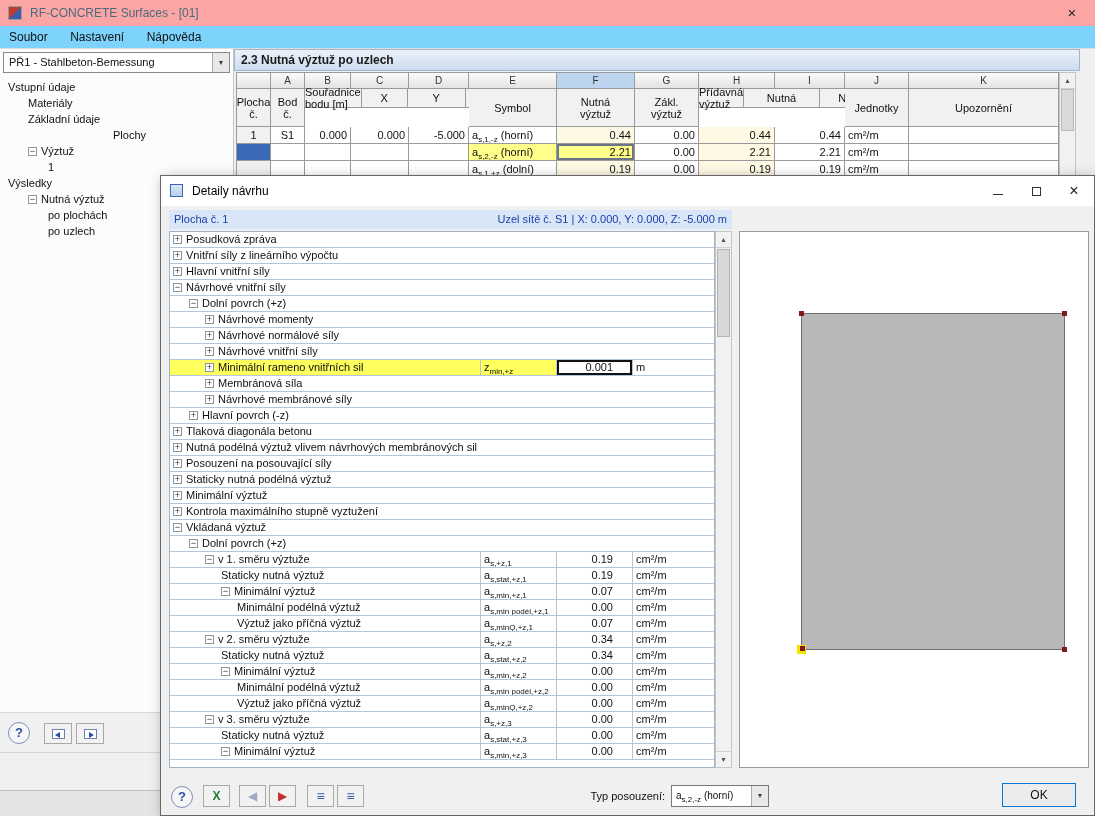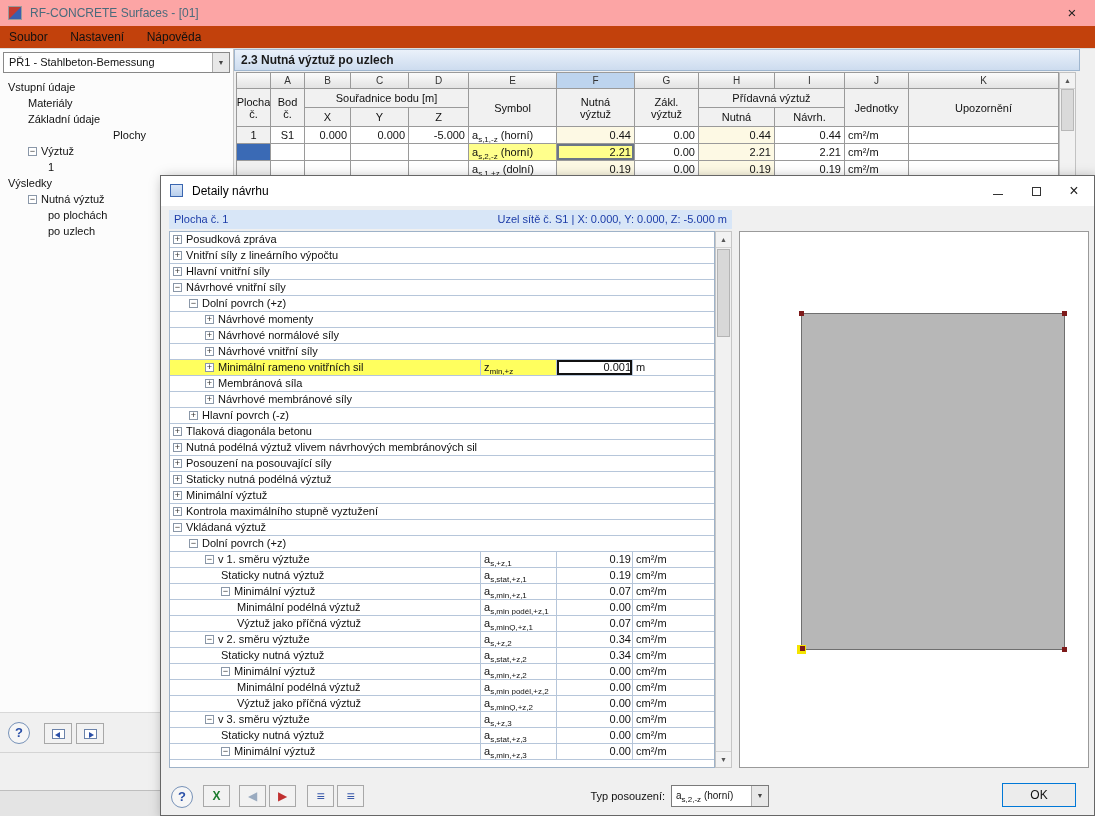--- a/index.html
+++ b/index.html
@@ -5,21 +5,21 @@
   *{box-sizing:border-box;margin:0;padding:0;}
   html,body{width:1095px;height:816px;}
   body{position:relative;overflow:hidden;background:#f0f0f0;font-family:"Liberation Sans",sans-serif;color:#111;}
 
   
   .titlebar{position:absolute;left:0;top:0;width:1095px;height:26px;background:#fca5a5;}
   .app-icon{position:absolute;left:8px;top:6px;width:14px;height:14px;border:1px solid #9a9a9a;
             background:linear-gradient(135deg,#c23b32 49%,#3a5fae 51%);}
   .title-text{position:absolute;left:30px;top:6px;font-size:12px;color:#4a6b7c;}
   .win-close{position:absolute;right:0;top:0;width:46px;height:26px;text-align:center;line-height:25px;font-size:15px;color:#222;}
-  .menubar{position:absolute;left:0;top:26px;width:1095px;height:23px;background:#c2410c;border-bottom:1px solid #dcdcdc;}
+  .menubar{position:absolute;left:0;top:26px;width:1095px;height:23px;background:#7dd3fc;border-bottom:1px solid #dcdcdc;}
   .menu-item{display:inline-block;padding:4px 9px;font-size:12px;}
 
   
   .left-panel{position:absolute;left:0;top:49px;width:234px;height:767px;background:#f0f0f0;border-right:1px solid #c6c6c6;}
   .nav-surface{position:absolute;left:0;top:0;width:233px;height:664px;background:#fcfcfc;border-bottom:1px solid #d8d8d8;}
   .case-combo{position:absolute;left:3px;top:3px;width:227px;height:21px;border:1px solid #888;background:#fff;font-size:11px;line-height:19px;}
   .case-combo .val{padding-left:5px;display:block;white-space:nowrap;overflow:hidden;}
   .combo-arrow{position:absolute;right:0;top:0;width:17px;height:100%;background:#e8e8e8;border-left:1px solid #adadad;
                text-align:center;font-size:7px;color:#444;display:flex;align-items:center;justify-content:center;}
   #nav-tree{position:absolute;left:2px;top:30px;width:229px;}
@@ -44,21 +44,21 @@
                   font-size:12px;font-weight:bold;line-height:20px;padding-left:6px;color:#1a1a1a;}
   .table-wrap{position:absolute;left:236px;top:72px;background:#fff;border-top:1px solid #9a9a9a;border-left:1px solid #9a9a9a;}
   .t-row{display:flex;}
   .t-cell{flex:none;border-right:1px solid #9a9a9a;border-bottom:1px solid #9a9a9a;font-size:11px;
           overflow:hidden;white-space:nowrap;}
   .letter{height:16px;background:linear-gradient(#fbfbfb,#e3e3e3);text-align:center;line-height:15px;font-size:10px;color:#333;}
   .letter-sel{background:#bdd4ee;}
   .hc{background:#f1f1f1;display:flex;align-items:center;justify-content:center;text-align:center;}
   .two{white-space:pre-line;}
   .thead > .t-cell{height:38px;}
-  .t-group{display:flex;flex-direction:column;flex:none;}
+  .t-group{display:flex;flex:none;}
   .tg-top{height:19px;background:#f1f1f1;border-right:1px solid #9a9a9a;border-bottom:1px solid #9a9a9a;
           display:flex;align-items:center;justify-content:center;font-size:11px;}
   .tg-bot{display:flex;height:19px;}
   .tg-bot .t-cell{height:19px;}
   .drow .t-cell{height:17px;line-height:16px;}
   .num{text-align:right;padding-right:3px;}
   .ctr{text-align:center;}
   .symc{padding-left:3px;}
   .unitc{padding-left:3px;}
   .rowhdr{background:#f1f1f1;text-align:center;}
@@ -82,21 +82,21 @@
   .dlg-btn{width:38px;height:28px;display:flex;align-items:center;justify-content:center;font-size:14px;color:#222;}
   .min-bar{width:10px;height:1px;background:#333;margin-top:7px;}
   .max-box{width:9px;height:9px;border:1px solid #333;}
   .dlg-info{position:absolute;left:8px;top:34px;width:563px;height:19px;background:#d8e6f7;font-size:11px;line-height:19px;color:#1c3ca8;}
   .dlg-info .l{position:absolute;left:5px;white-space:nowrap;}
   .dlg-info .r{position:absolute;right:5px;white-space:nowrap;}
   .dlg-tree{position:absolute;left:8px;top:55px;width:546px;height:537px;background:#fff;border:1px solid #9eb2c8;overflow:hidden;}
   .dt-row{display:flex;height:16px;border-bottom:1px solid #b6c6da;font-size:11px;line-height:15px;}
   .dt-label{flex:1;display:flex;align-items:center;overflow:hidden;white-space:nowrap;}
   .dt-sym{width:76px;flex:none;border-left:1px solid #b6c6da;padding-left:3px;overflow:hidden;white-space:nowrap;}
-  .dt-val{width:76px;flex:none;border-left:1px solid #b6c6da;text-align:right;padding-right:1px;}
+  .dt-val{width:76px;flex:none;border-left:1px solid #b6c6da;text-align:right;padding-right:19px;}
   .dt-unit{width:82px;flex:none;border-left:1px solid #b6c6da;padding-left:3px;}
   .dt-hl{background:#ffff5e;}
   .dt-hl .dt-unit{background:#fff;}
   .dt-valbox{background:#fff;box-shadow:inset 0 0 0 2px #111;}
   .dlg-tree-sb{position:absolute;left:554px;top:55px;width:17px;height:537px;background:#f1f1f1;border:1px solid #c6c6c6;}
   .dlg-sb-thumb{position:absolute;top:17px;left:1px;right:1px;height:88px;background:#d8d8d8;border:1px solid #b4b4b4;}
   .sb-down{position:absolute;bottom:0;left:0;right:0;border-top:1px solid #d2d2d2;border-bottom:none;}
   .dlg-view{position:absolute;left:578px;top:55px;width:350px;height:537px;background:#fff;border:1px solid #9a9a9a;}
   .surface-quad{position:absolute;left:61px;top:81px;width:264px;height:337px;background:#b7b7b7;border:1px solid #6f6f6f;}
   .cdot{position:absolute;width:5px;height:5px;background:#7e1a1a;}

